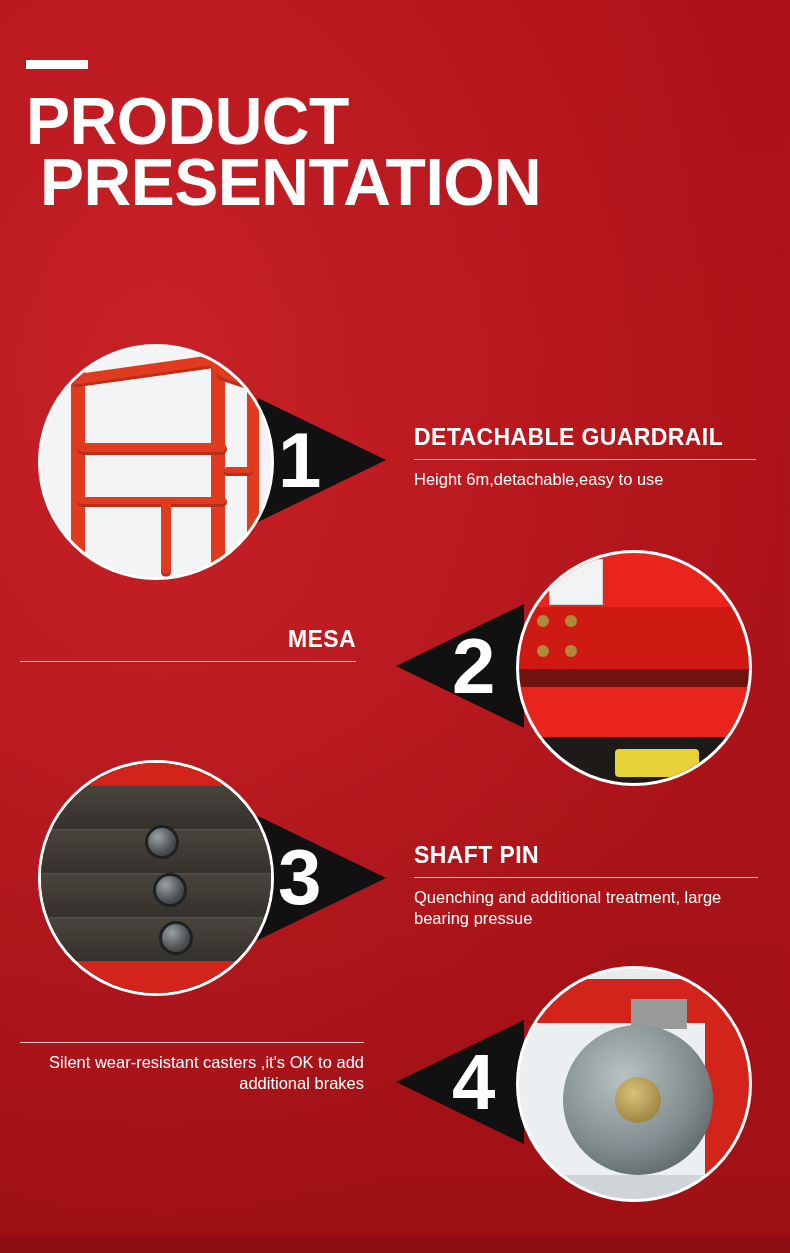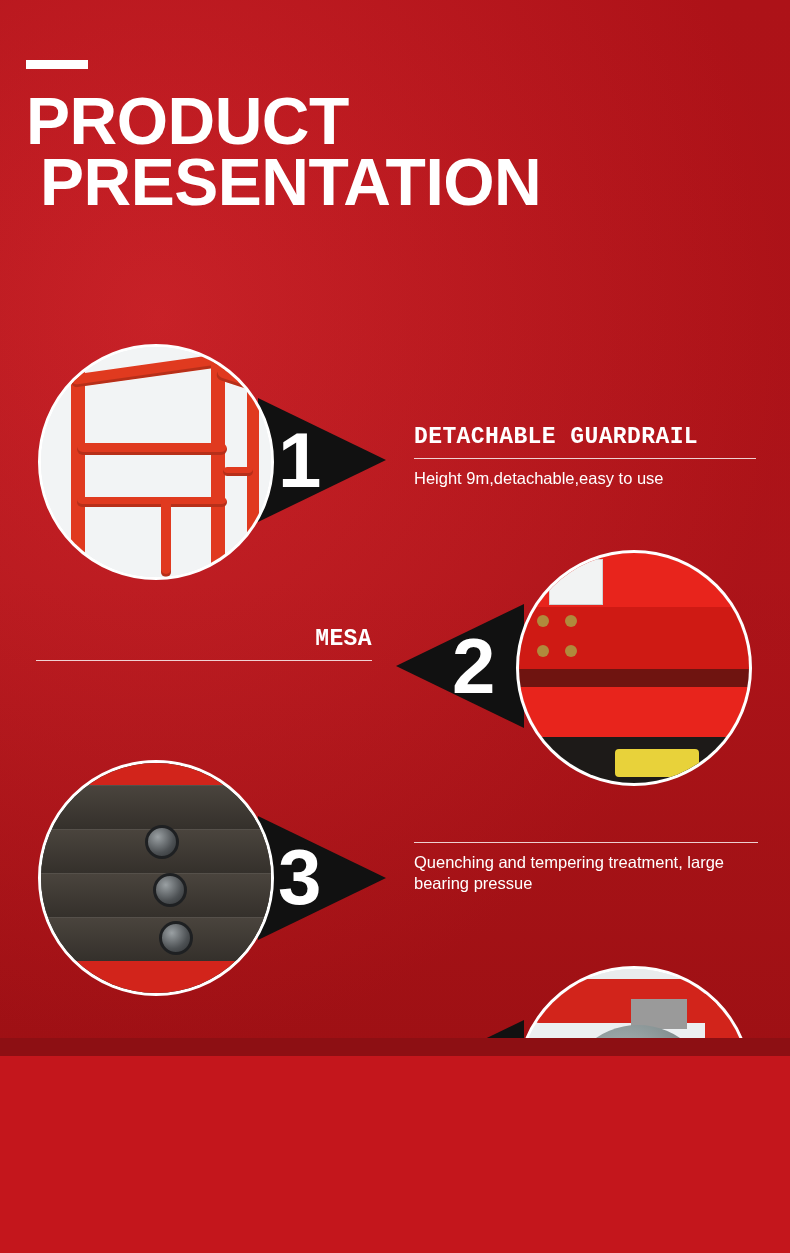--- a/index.html
+++ b/index.html
@@ -4,21 +4,21 @@
 <style>
   * { box-sizing: border-box; margin: 0; padding: 0; }
   html, body {
     width: 790px; height: 1253px;
     background: #c4161c;
     font-family: "Liberation Sans", sans-serif;
     overflow: hidden;
   }
   .page {
     position: relative;
-    width: 790px; height: 1056px;
+    width: 790px; height: 1253px;
     background: linear-gradient(180deg,#c5141b 0%, #c4161c 55%, #b41217 100%);
     overflow: hidden;
   }
   
   .page::after{
     content:"";
     position:absolute; inset:0;
     background: radial-gradient(ellipse at 20% 30%, rgba(255,255,255,0.05), rgba(0,0,0,0.12) 70%);
     pointer-events:none;
   }
@@ -79,21 +79,21 @@
   }
 
   .txtblock { position:absolute; z-index:5; }
   .ftitle {
     color:#ffffff;
     font-size: 23px;
     font-weight: 800;
     letter-spacing:0.4px;
     text-transform:uppercase;
     padding-bottom: 8px;
-    font-family: Liberation Mono, monospace;
+    font-family: Liberation Sans, sans-serif;
   }
   .rule { height:1px; background:rgba(255,255,255,0.8); width:100%; }
   .fdesc {
     color:#ffffff;
     font-size: 16.5px;
     line-height: 1.25;
     padding-top: 9px;
     font-family: "Liberation Sans", sans-serif;
   }
   .align-right { text-align:right; }
@@ -142,21 +142,21 @@
         <div class="rail" style="left:176px; top:20px; width:46px; height:12px; transform:rotate(18deg); transform-origin:left center;"></div>
         <div class="rail" style="left:120px; top:150px; width:10px; height:80px;"></div>
         <div class="rail" style="left:182px; top:120px; width:30px; height:9px;"></div>
       </div>
     </div>
     <div class="arrow right" style="left:258px; top:398px;"></div>
     <div class="num" style="left:278px; top:421px;">1</div>
     <div class="txtblock" style="left:414px; top:424px; width:342px;">
       <div class="ftitle">DETACHABLE GUARDRAIL</div>
       <div class="rule"></div>
-      <div class="fdesc">Height 9m,detachable,easy to use</div>
+      <div class="fdesc">Height 6m,detachable,easy to use</div>
     </div>
   </div>
 
   <div class="feature">
     <div class="circle" style="left:516px; top:550px; width:236px; height:236px;">
       <div class="inner art2">
         <div style="position:absolute; left:0; top:0; width:236px; height:54px; background:#e8241c;"></div>
         <div style="position:absolute; left:30px; top:6px; width:54px; height:46px; background:#f2f3f3; border:1px solid #cfd3d4;"></div>
         <div style="position:absolute; left:0; top:54px; width:236px; height:62px; background:#cf1a14;"></div>
         <div style="position:absolute; left:0; top:116px; width:236px; height:18px; background:#6f1410;"></div>
@@ -164,21 +164,21 @@
         <div style="position:absolute; left:0; top:184px; width:236px; height:52px; background:#1d1a18;"></div>
         <div style="position:absolute; left:18px; top:62px; width:12px; height:12px; border-radius:50%; background:#b08a3c;"></div>
         <div style="position:absolute; left:46px; top:62px; width:12px; height:12px; border-radius:50%; background:#b08a3c;"></div>
         <div style="position:absolute; left:18px; top:92px; width:12px; height:12px; border-radius:50%; background:#b08a3c;"></div>
         <div style="position:absolute; left:46px; top:92px; width:12px; height:12px; border-radius:50%; background:#b08a3c;"></div>
         <div style="position:absolute; left:96px; top:196px; width:84px; height:28px; background:#e8d23a; border-radius:4px;"></div>
       </div>
     </div>
     <div class="arrow left" style="left:396px; top:604px;"></div>
     <div class="num" style="left:452px; top:627px;">2</div>
-    <div class="txtblock align-right" style="left:36px; top:626px; width:336px;">
+    <div class="txtblock align-right" style="left:20px; top:626px; width:336px;">
       <div class="ftitle">MESA</div>
       <div class="rule"></div>
     </div>
   </div>
 
   <div class="feature">
     <div class="circle" style="left:38px; top:760px; width:236px; height:236px;">
       <div class="inner art3">
         <div style="position:absolute; left:0; top:0; width:236px; height:22px; background:#d2241b;"></div>
         <div class="band" style="top:22px; height:44px;"></div>
@@ -187,38 +187,40 @@
         <div class="band" style="top:154px; height:44px;"></div>
         <div style="position:absolute; left:0; top:198px; width:236px; height:38px; background:#d2241b;"></div>
         <div class="pin" style="left:104px; top:62px;"></div>
         <div class="pin" style="left:112px; top:110px;"></div>
         <div class="pin" style="left:118px; top:158px;"></div>
       </div>
     </div>
     <div class="arrow right" style="left:258px; top:816px;"></div>
     <div class="num" style="left:278px; top:838px;">3</div>
     <div class="txtblock" style="left:414px; top:842px; width:344px;">
-      <div class="rule"></div>
-      <div class="fdesc">Quenching and tempering treatment, large bearing pressue</div>
+      <div class="ftitle">SHAFT PIN</div>
+      <div class="rule"></div>
+      <div class="fdesc">Quenching and additional treatment, large bearing pressue</div>
     </div>
   </div>
 
   <div class="feature">
     <div class="circle" style="left:516px; top:966px; width:236px; height:236px;">
       <div class="inner art4">
         <div style="position:absolute; left:0; top:0; width:236px; height:30px; background:#e9eced;"></div>
         <div style="position:absolute; left:16px; top:10px; width:182px; height:44px; background:#d2241b; border-radius:4px;"></div>
         <div style="position:absolute; left:112px; top:30px; width:56px; height:30px; background:#9a9a9a;"></div>
         <div style="position:absolute; left:186px; top:20px; width:52px; height:186px; background:#d2241b;"></div>
         <div style="position:absolute; left:0; top:206px; width:236px; height:30px; background:#cfd4d6;"></div>
         <div class="wheel" style="left:44px; top:56px; width:150px; height:150px;"></div>
         <div class="hub" style="left:96px; top:108px; width:46px; height:46px;"></div>
       </div>
     </div>
     <div class="arrow left" style="left:396px; top:1020px;"></div>
     <div class="num" style="left:452px; top:1043px;">4</div>
     <div class="txtblock align-right" style="left:20px; top:1042px; width:344px;">
       <div class="rule"></div>
+      <div class="fdesc">Silent wear-resistant casters ,it's OK to add additional brakes</div>
     </div>
   </div>
 
   <div class="bottombar"></div>
 </div>
 
 </body></html>

